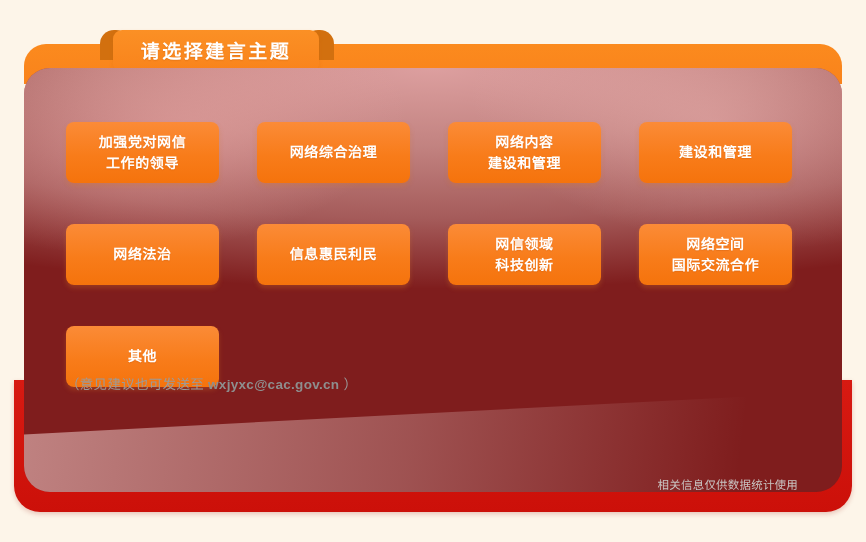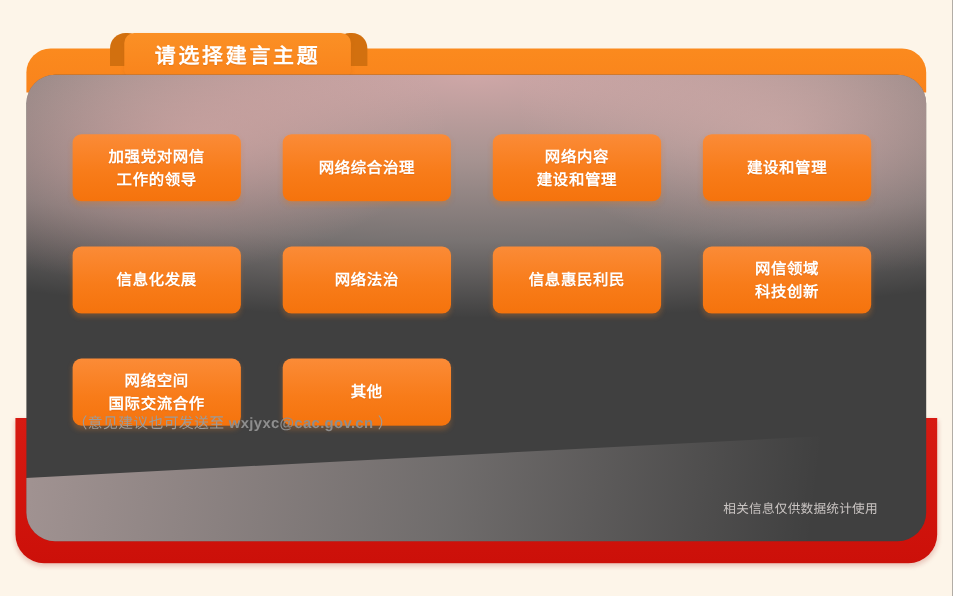--- a/index.html
+++ b/index.html
@@ -93,21 +93,21 @@
     white-space: nowrap;
   }
 
   
   .card {
     position: absolute;
     left: 24px;
     top: 68px;
     width: 818px;
     height: 424px;
-    background: #404040;
+    background: #7f1d1d;
     border-radius: 26px;
     overflow: hidden;
   }
   
   .card .wash-a {
     position: absolute;
     left: 0; top: 0; right: 0; height: 260px;
     background:
       radial-gradient(130% 100% at 50% 0%,
         rgba(247, 196, 196, .78) 0%,
@@ -190,21 +190,21 @@
     white-space: nowrap;
   }
   .email-note .addr {
     font-weight: bold;
     color: #8e8e8e;
   }
 
   .footer-note {
     position: absolute;
     left: 42px;
-    top: 385px;
+    top: 408px;
     width: 732px;
     text-align: right;
     font-size: 11.5px;
     color: #c9c4c2;
     letter-spacing: .2px;
     white-space: nowrap;
   }
 </style>
 </head>
 <body>
@@ -227,21 +227,20 @@
     <div class="wash-c"></div>
     <div class="sheen"></div>
 
     <div class="grid">
       <button class="topic-btn">加强党对网信
 工作的领导</button>
       <button class="topic-btn">网络综合治理</button>
       <button class="topic-btn">网络内容
 建设和管理</button>
       <button class="topic-btn">建设和管理</button>
-      <button class="topic-btn">信息化发展</button>
       <button class="topic-btn">网络法治</button>
       <button class="topic-btn">信息惠民利民</button>
       <button class="topic-btn">网信领域
 科技创新</button>
       <button class="topic-btn">网络空间
 国际交流合作</button>
       <button class="topic-btn">其他</button>
     </div>
 
     <div class="email-note"><span>（意见建议也可发送至 </span><span class="addr">wxjyxc@cac.gov.cn</span><span> ）</span></div>

